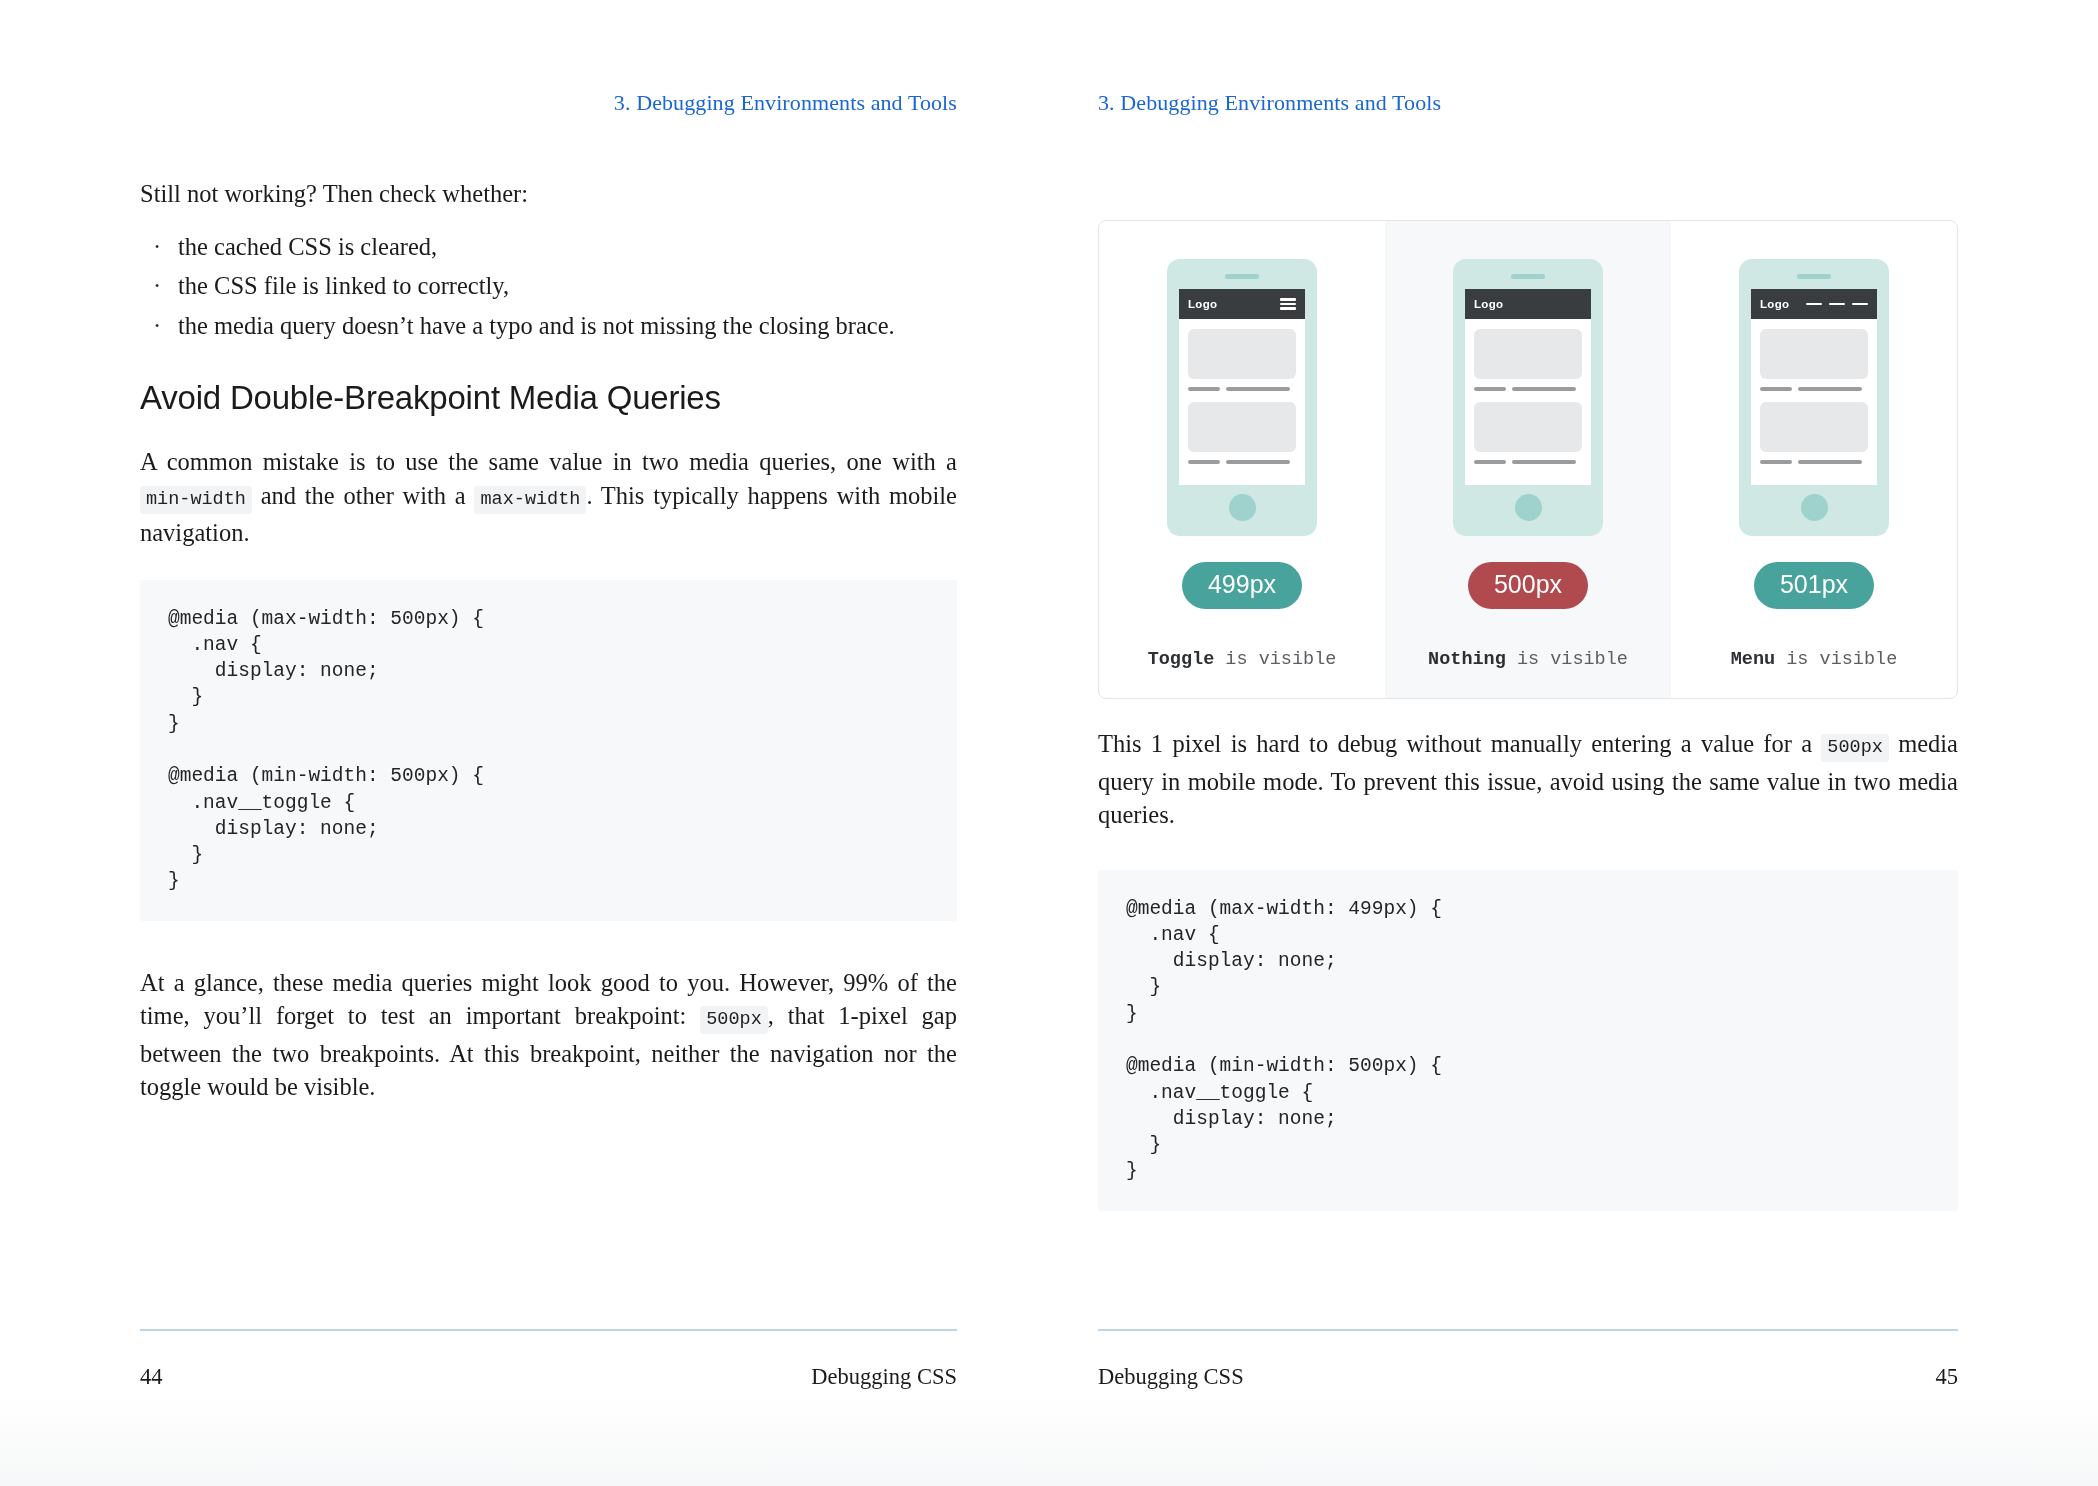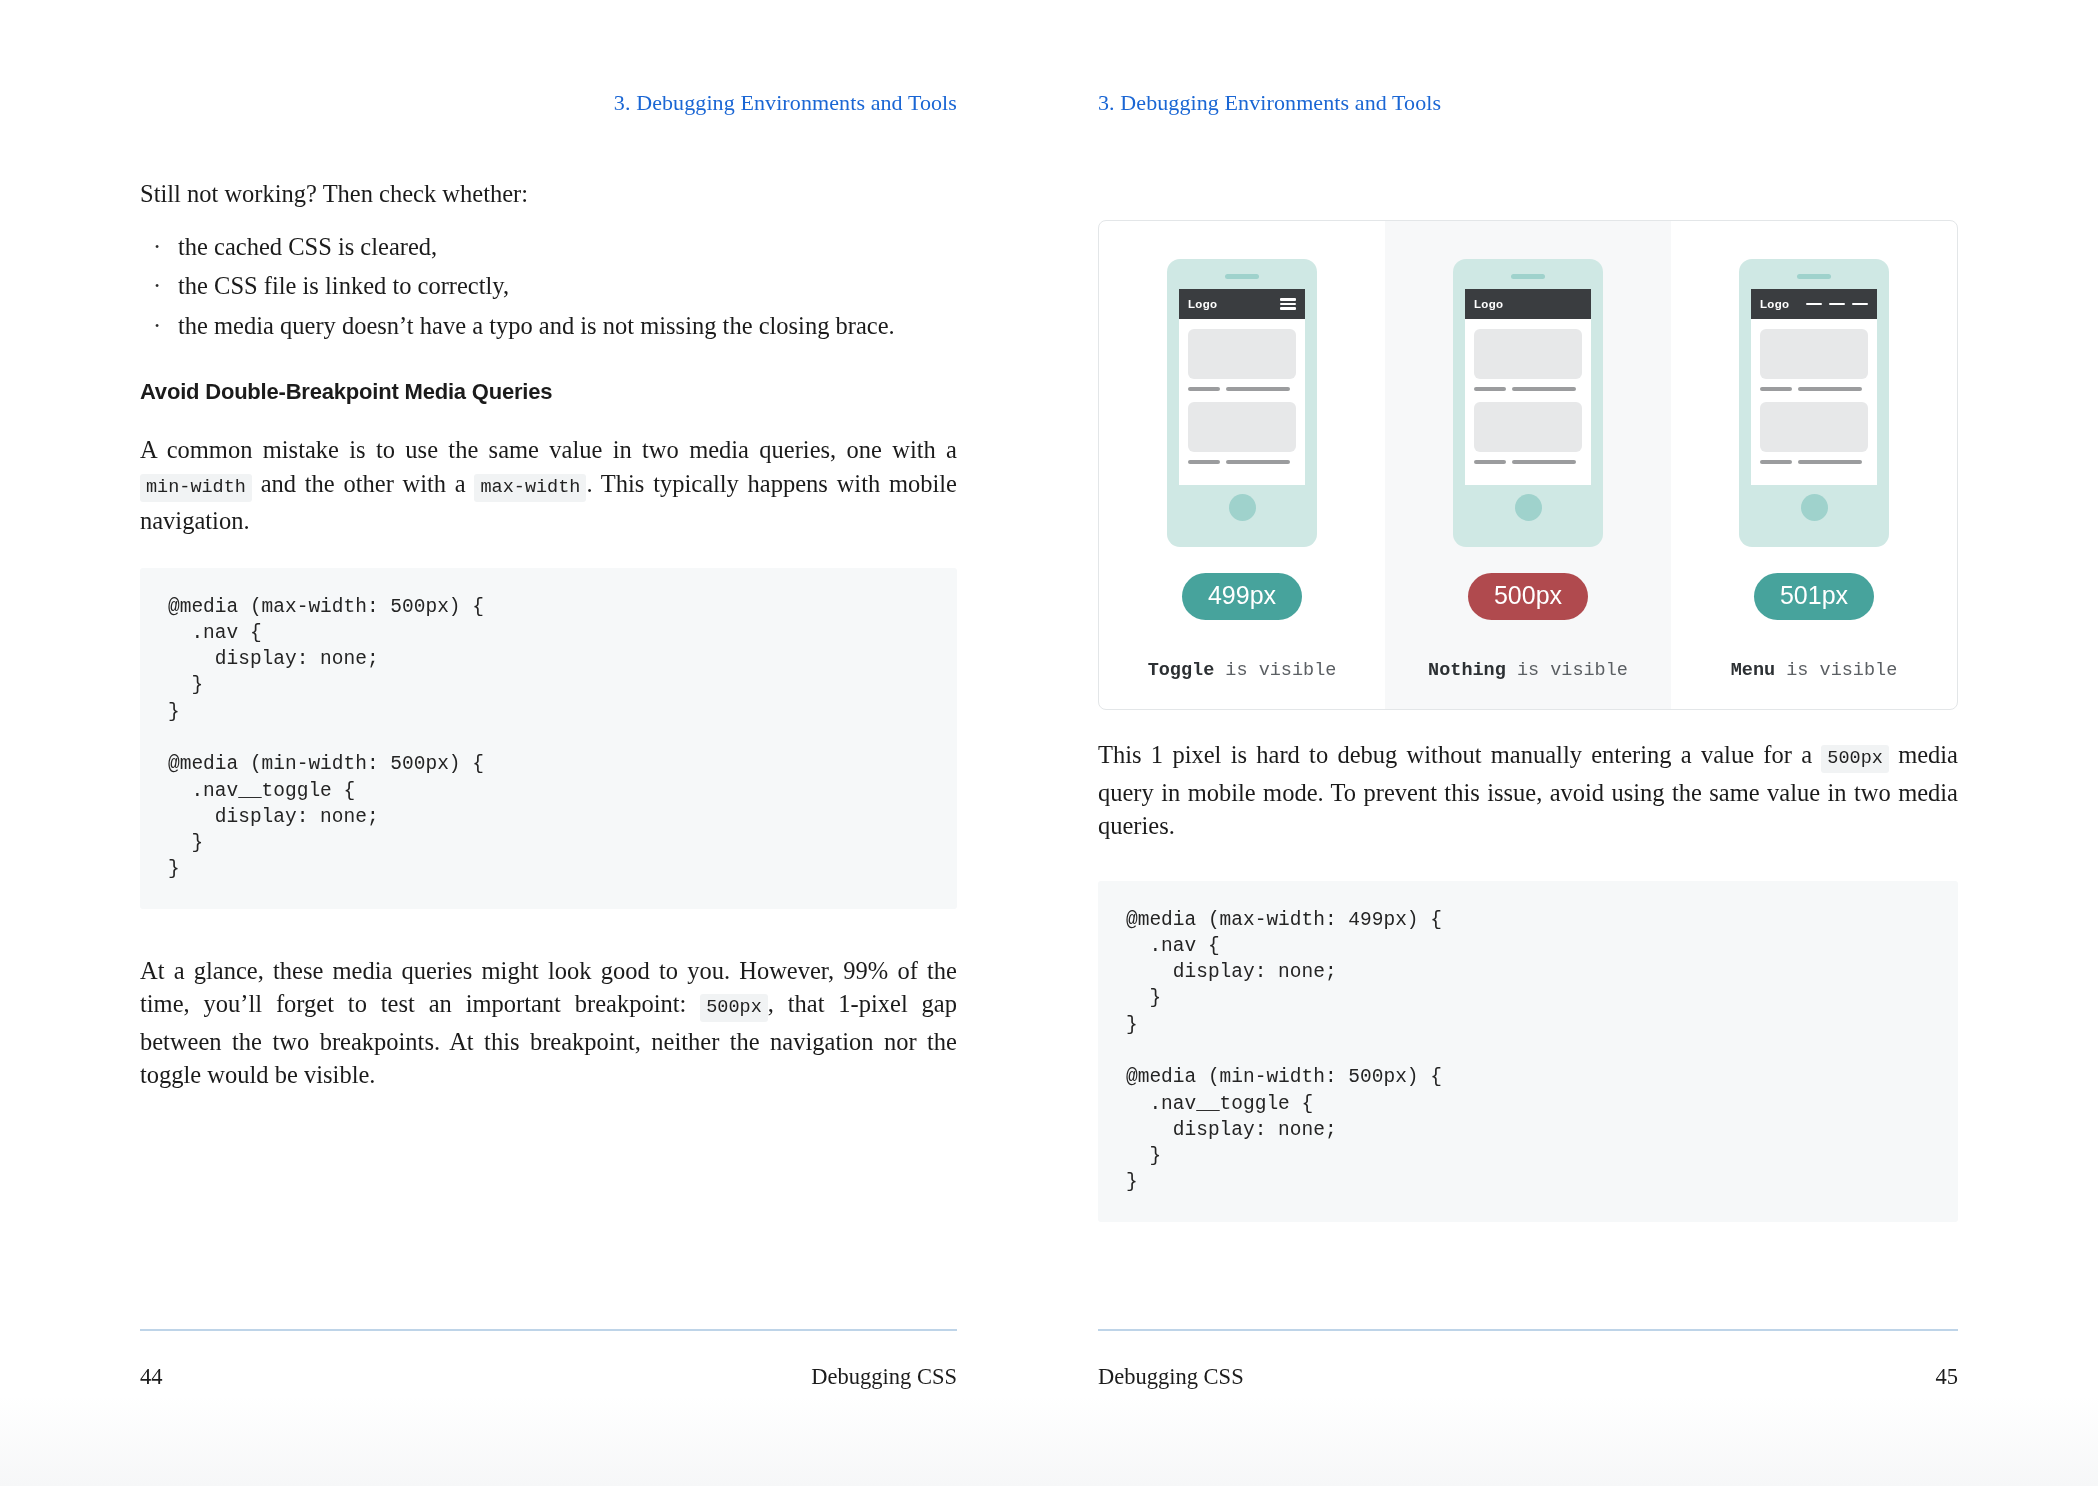--- a/index.html
+++ b/index.html
@@ -79,22 +79,22 @@
     position: absolute;
     left: 13px;
     top: 0;
     font-size: 24.5px;
     line-height: 29.5px;
     color: #2b2b2b;
   }
 
   h2.section-heading {
     font-family: "Liberation Sans", sans-serif;
-    font-size: 22px;
-    font-weight: bold;
+    font-size: 33px;
+    font-weight: normal;
     color: #1b1b1b;
     margin: 39px 0 0 0;
     letter-spacing: -0.2px;
   }
 
   code.inline {
     font-family: "Liberation Mono", monospace;
     font-size: 18.5px;
     background: #f1f3f4;
     color: #222;
@@ -133,21 +133,21 @@
     display: flex;
     flex-direction: column;
     align-items: center;
   }
   .fig-col.tinted { background: #f7f8f9; }
 
   .phone {
     width: 150px;
     background: #cfe8e4;
     border-radius: 13px;
-    padding: 12px 12px 15px 12px;
+    padding: 12px 12px 4px 12px;
     box-sizing: border-box;
   }
   .phone .speaker {
     width: 34px; height: 5px;
     border-radius: 3px;
     background: #9fd2cc;
     margin: 3px auto 10px auto;
   }
   .phone .screen {
     background: #ffffff;

